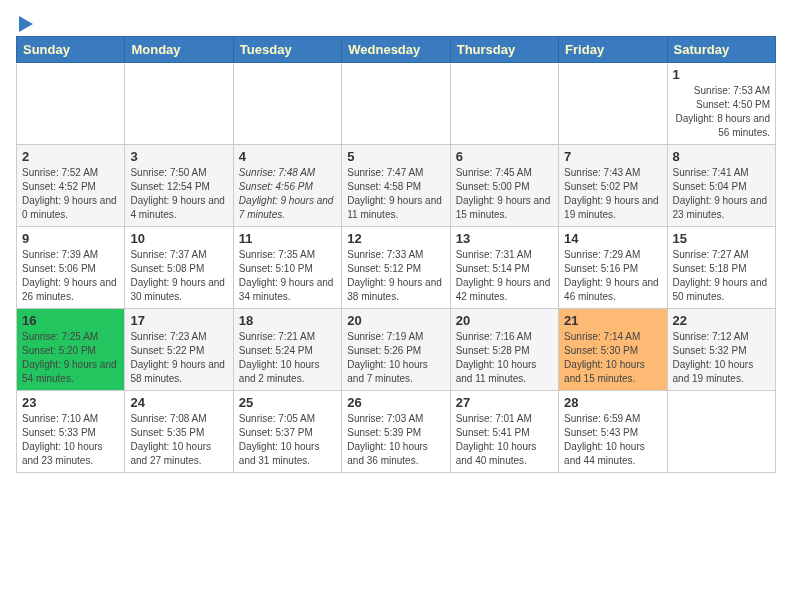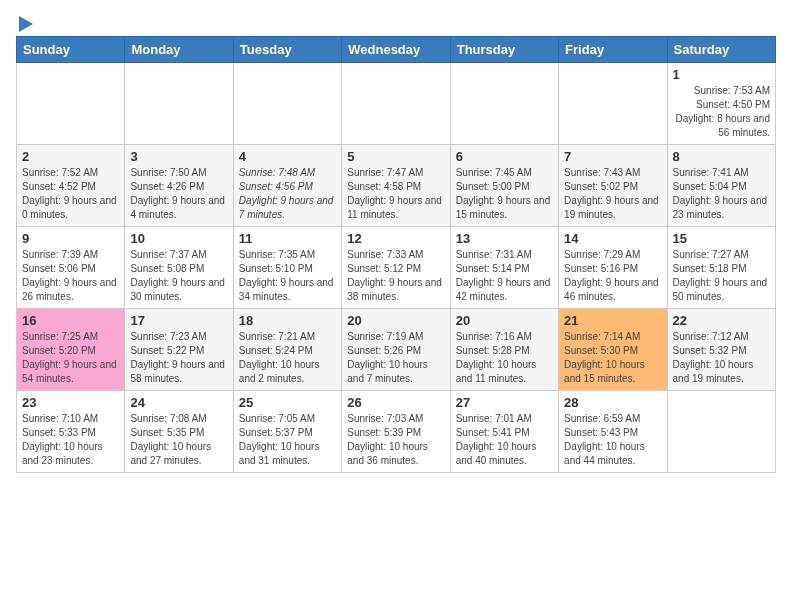--- a/index.html
+++ b/index.html
@@ -101,21 +101,21 @@
       <tr>
         <td style="background: rgb(245, 245, 245);">
           <span class="day-num">2</span>
           <div class="day-info" style="white-space: pre-line;">Sunrise: 7:52 AM
 Sunset: 4:52 PM
 Daylight: 9 hours and 0 minutes.</div>
         </td>
         <td style="background: rgb(245, 245, 245);">
           <span class="day-num">3</span>
           <div class="day-info" style="white-space: pre-line;">Sunrise: 7:50 AM
-Sunset: 4:26 PM
+Sunset: 12:54 PM
 Daylight: 9 hours and 4 minutes.</div>
         </td>
         <td style="background: rgb(245, 245, 245);">
           <span class="day-num">4</span>
           <div class="day-info" style="white-space: pre-line; font-style: italic;">Sunrise: 7:48 AM
 Sunset: 4:56 PM
 Daylight: 9 hours and 7 minutes.</div>
         </td>
         <td style="background: rgb(245, 245, 245);">
           <span class="day-num">5</span>
@@ -180,21 +180,21 @@
 Daylight: 9 hours and 46 minutes.</div>
         </td>
         <td>
           <span class="day-num">15</span>
           <div class="day-info" style="white-space: pre-line;">Sunrise: 7:27 AM
 Sunset: 5:18 PM
 Daylight: 9 hours and 50 minutes.</div>
         </td>
       </tr>
       <tr>
-        <td style="background: #f9a8d4; margin-left: 38px;">
+        <td style="background: #22c55e; margin-left: 38px;">
           <span class="day-num">16</span>
           <div class="day-info" style="white-space: pre-line;">Sunrise: 7:25 AM
 Sunset: 5:20 PM
 Daylight: 9 hours and 54 minutes.</div>
         </td>
         <td style="background: rgb(245, 245, 245);">
           <span class="day-num">17</span>
           <div class="day-info" style="white-space: pre-line;">Sunrise: 7:23 AM
 Sunset: 5:22 PM
 Daylight: 9 hours and 58 minutes.</div>

